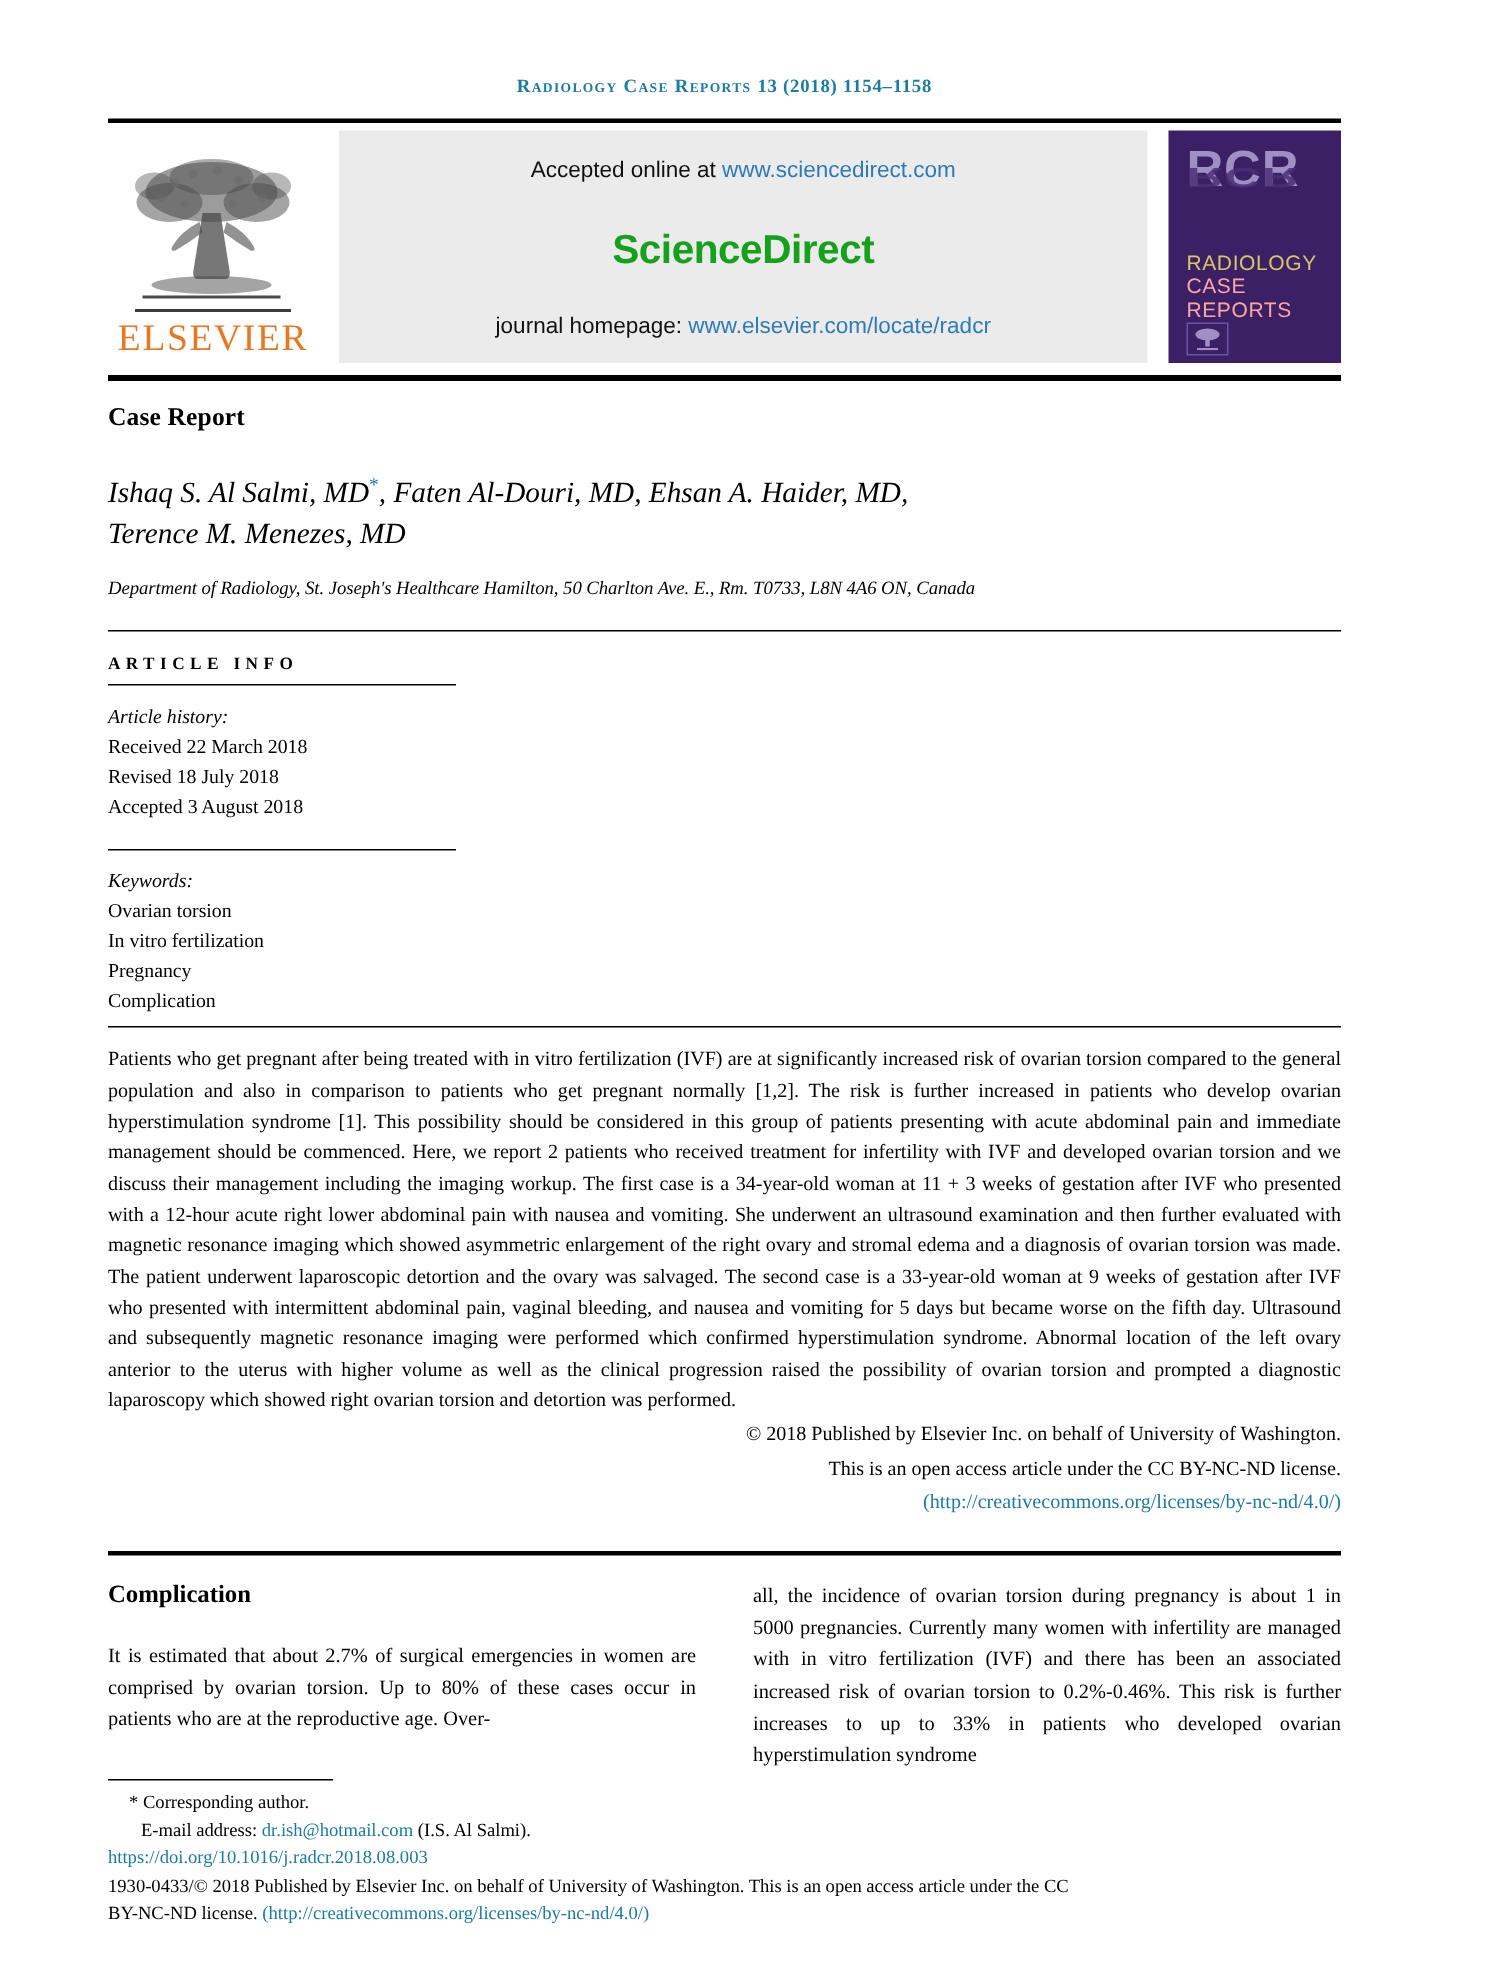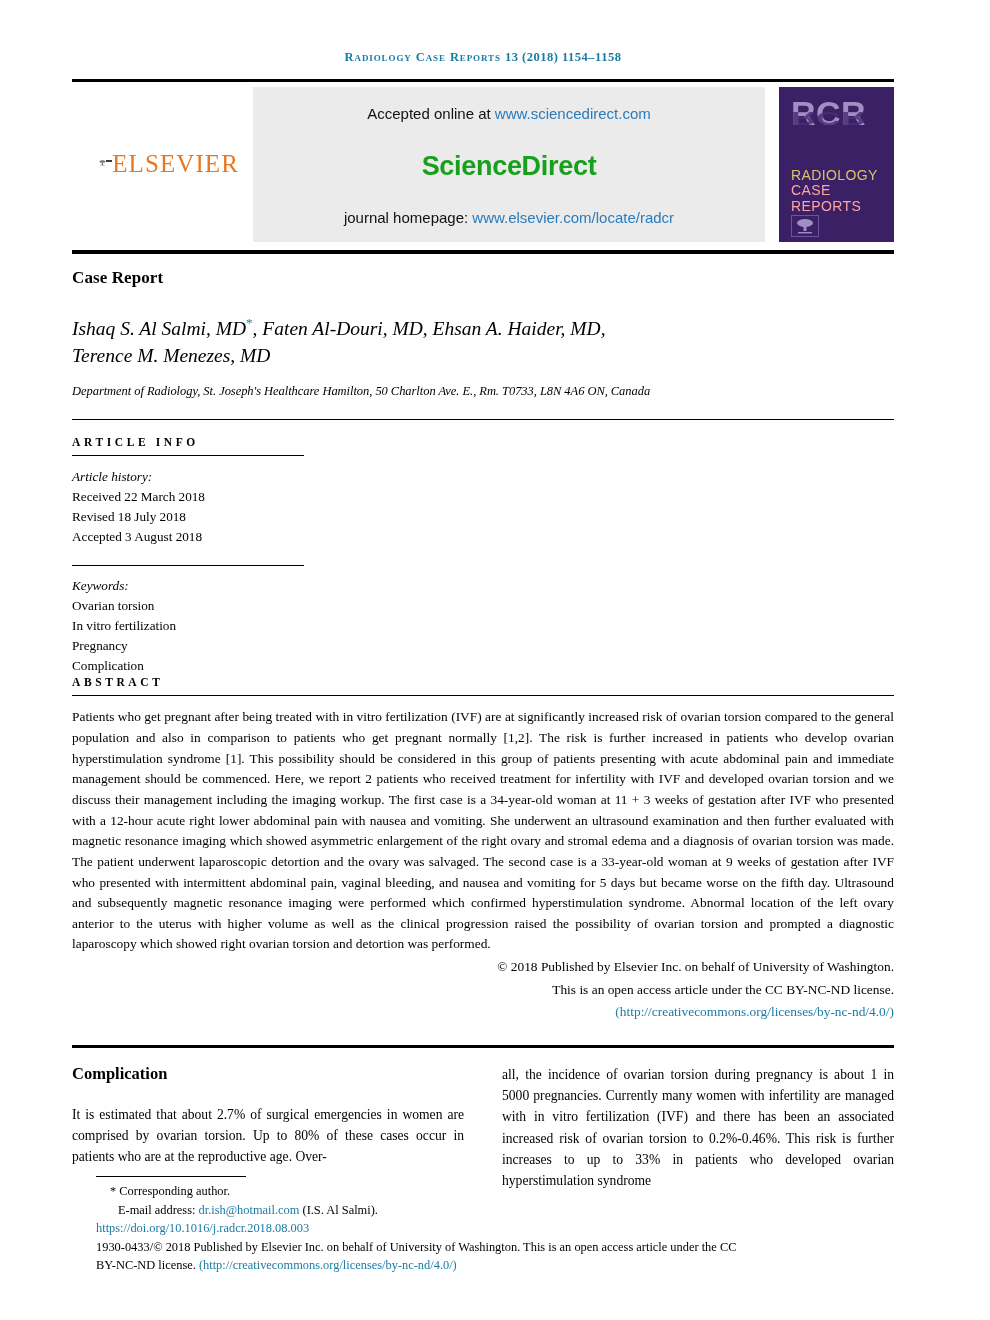--- a/index.html
+++ b/index.html
@@ -46,25 +46,24 @@
   .masthead {
     display: flex;
     align-items: stretch;
     height: 155px;
     margin-top: 5px;
   }
   .elsevier-logo {
     width: 140px;
     flex: 0 0 140px;
     display: flex;
-    flex-direction: row;
+    flex-direction: column;
     align-items: center;
     justify-content: flex-end;
     padding-bottom: 4px;
-    margin-left: 27px;
   }
   .tree-svg { display:block; }
   .elsevier-word {
     font-family: "Liberation Serif", serif;
     color: #E87722;
     font-size: 25px;
     letter-spacing: 1.1px;
     margin-top: 2px;
     line-height: 1;
   }
@@ -252,22 +251,21 @@
     font-size: 13.6px;
     line-height: 1.56;
     text-align: justify;
   }
 
   
   .footer {
     position: absolute;
     left: 72px;
     right: 72px;
-    bottom: 45px;
-    margin-left: 24px;
+    bottom: 35px;
   }
   .foot-rule {
     border-top: 1px solid #000;
     width: 150px;
     margin-bottom: 5px;
   }
   .foot-line {
     font-size: 12.4px;
     line-height: 1.5;
   }
@@ -371,21 +369,20 @@
 
       <div class="hr-b2"></div>
       <div class="info-line info-head">Keywords:</div>
       <div class="info-line">Ovarian torsion</div>
       <div class="info-line">In vitro fertilization</div>
       <div class="info-line">Pregnancy</div>
       <div class="info-line">Complication</div>
     </div>
 
     <div class="col-abstract">
-      <div class="sec-label">ABSTRACT</div>
       <div class="hr-b"></div>
       <div class="abs-body">Patients who get pregnant after being treated with in vitro fertilization (IVF) are at significantly increased risk of ovarian torsion compared to the general population and also in comparison to patients who get pregnant normally [1,2]. The risk is further increased in patients who develop ovarian hyperstimulation syndrome [1]. This possibility should be considered in this group of patients presenting with acute abdominal pain and immediate management should be commenced. Here, we report 2 patients who received treatment for infertility with IVF and developed ovarian torsion and we discuss their management including the imaging workup. The first case is a 34-year-old woman at 11 + 3 weeks of gestation after IVF who presented with a 12-hour acute right lower abdominal pain with nausea and vomiting. She underwent an ultrasound examination and then further evaluated with magnetic resonance imaging which showed asymmetric enlargement of the right ovary and stromal edema and a diagnosis of ovarian torsion was made. The patient underwent laparoscopic detortion and the ovary was salvaged. The second case is a 33-year-old woman at 9 weeks of gestation after IVF who presented with intermittent abdominal pain, vaginal bleeding, and nausea and vomiting for 5 days but became worse on the fifth day. Ultrasound and subsequently magnetic resonance imaging were performed which confirmed hyperstimulation syndrome. Abnormal location of the left ovary anterior to the uterus with higher volume as well as the clinical progression raised the possibility of ovarian torsion and prompted a diagnostic laparoscopy which showed right ovarian torsion and detortion was performed.</div>
       <div class="abs-copy">© 2018 Published by Elsevier Inc. on behalf of University of Washington.</div>
       <div class="abs-copy">This is an open access article under the CC BY-NC-ND license.</div>
       <div class="abs-copy"><a href="#">(http://creativecommons.org/licenses/by-nc-nd/4.0/)</a></div>
     </div>
   </div>
 
   <div class="rule-thick3"></div>
 

